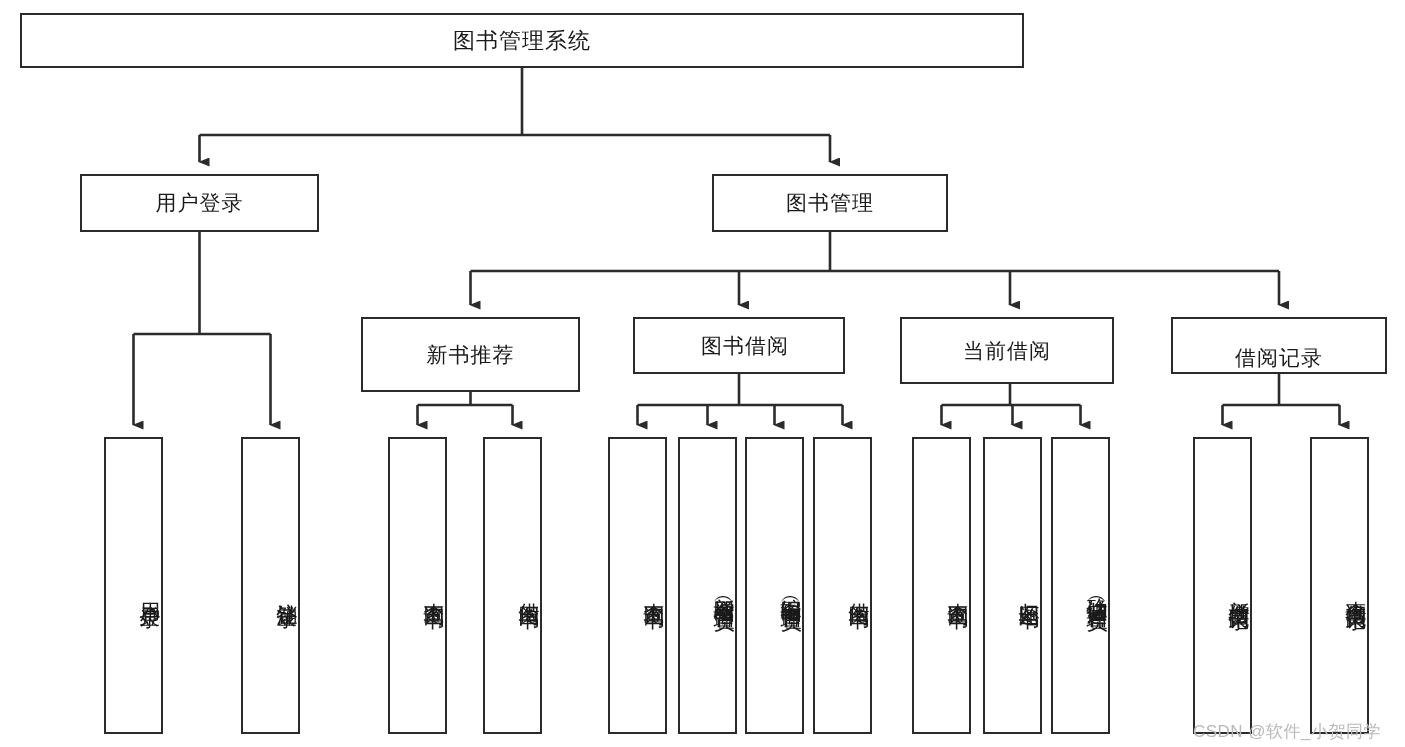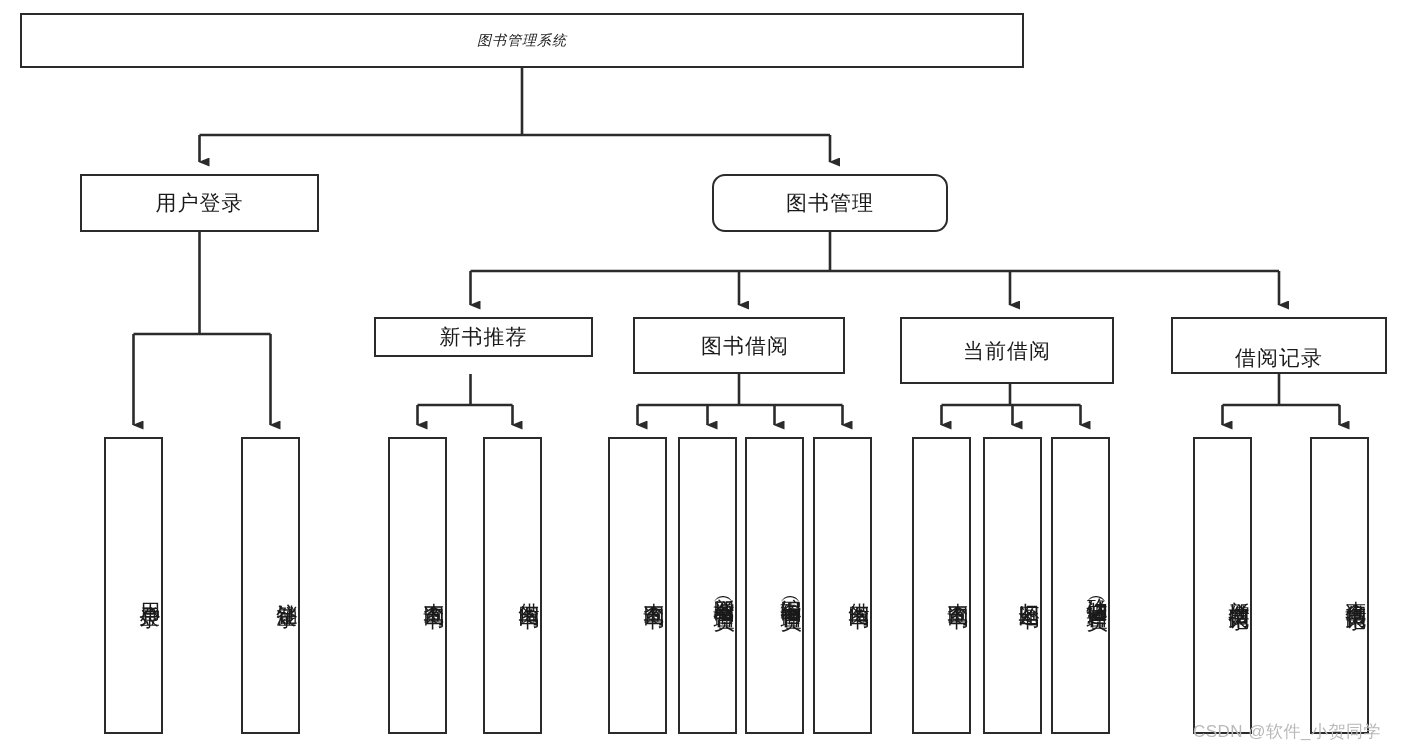--- a/index.html
+++ b/index.html
@@ -7,21 +7,21 @@
        font-family:"Liberation Sans","DejaVu Sans",sans-serif;}
   #diagram-root{position:relative;width:1405px;height:747px;background:#fff;}
   svg#wires{position:absolute;left:0;top:0;width:1405px;height:747px;}
   .node{position:absolute;box-sizing:border-box;background:#ffffff;
         border:2px solid #2b2b2b;display:flex;align-items:center;
         justify-content:center;color:#1a1a1a;}
   .node.horiz{font-size:21px;letter-spacing:1px;}
   .node.vert{writing-mode:vertical-rl;text-orientation:upright;
              font-size:21px;line-height:1.08;letter-spacing:2px;
              align-items:flex-start;justify-content:center;padding-top:8px;}
-  .node.root{font-size:14px;font-style:italic;}
+  .node.root{font-size:22px;}
   .watermark{position:absolute;right:24px;bottom:4px;font-size:17px;
              color:#b9b9b9;letter-spacing:0.5px;white-space:nowrap;}
 </style>
 </head>
 <body>
 
 <div id="diagram-root">
 
   <svg id="wires" viewBox="0 0 1405 747" xmlns="http://www.w3.org/2000/svg">
     <defs>
@@ -66,24 +66,24 @@
       </g>
   </svg>
 
   <div id="node-layer">
       <div class="node horiz root" style="left: 20px; top: 13px; width: 1004px; height: 55px;">
         <span>图书管理系统</span>
       </div>
       <div class="node horiz" style="left: 80px; top: 174px; width: 239px; height: 58px;">
         <span>用户登录</span>
       </div>
-      <div class="node horiz" style="left: 712px; top: 174px; width: 236px; height: 58px; border-radius: 13px;">
+      <div class="node horiz" style="left: 712px; top: 174px; width: 236px; height: 58px;">
         <span>图书管理</span>
       </div>
-      <div class="node horiz" style="left: 361px; top: 317px; width: 219px; height: 40px; margin-left: 13px;">
+      <div class="node horiz" style="left: 361px; top: 317px; width: 219px; height: 75px;">
         <span>新书推荐</span>
       </div>
       <div class="node horiz" style="left: 633px; top: 317px; width: 212px; height: 57px; padding-left: 12px;">
         <span>图书借阅</span>
       </div>
       <div class="node horiz" style="left: 900px; top: 317px; width: 214px; height: 67px;">
         <span>当前借阅</span>
       </div>
       <div class="node horiz" style="left: 1171px; top: 317px; width: 216px; height: 57px; align-items: flex-end;">
         <span>借阅记录</span>

